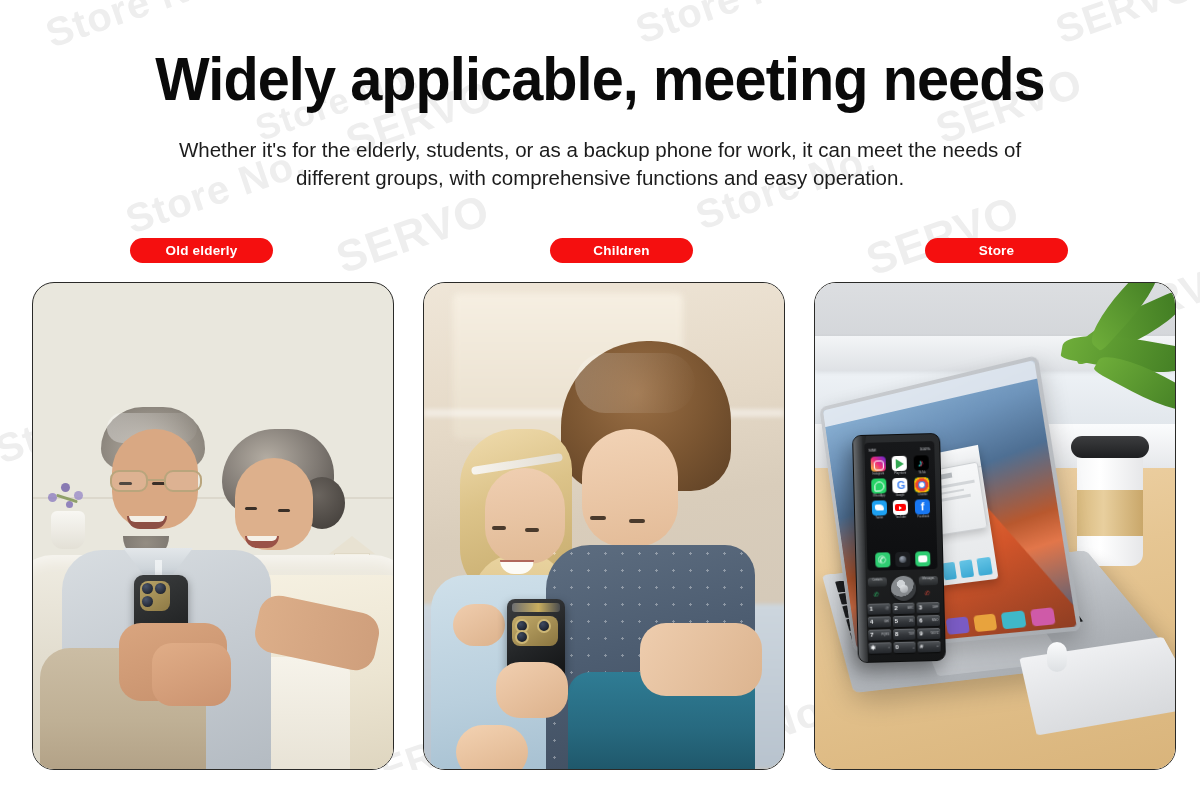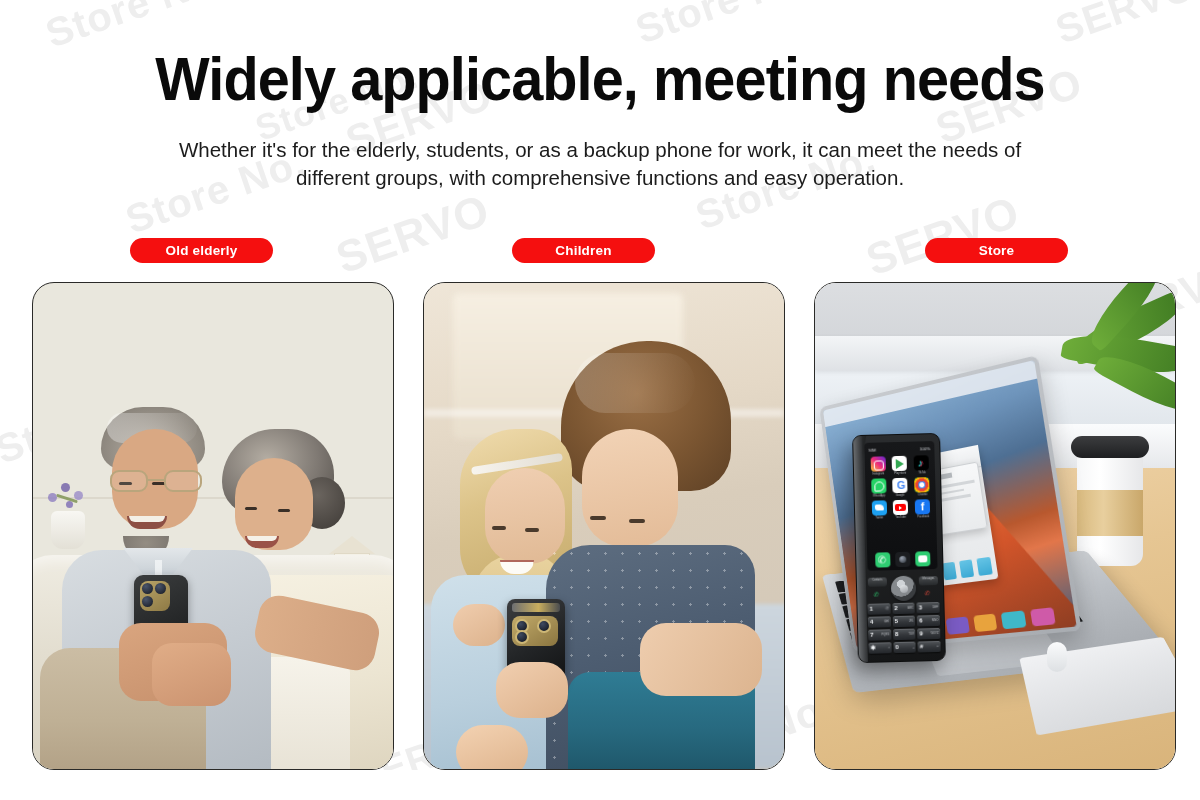--- a/index.html
+++ b/index.html
@@ -57,21 +57,21 @@
     width:143px; height:25px;
     border-radius:13px;
     background:#f50f0f;
     color:#ffffff;
     font-size:13.5px;
     font-weight:700;
     display:flex; align-items:center; justify-content:center;
     letter-spacing:0.2px;
   }
   .badge.b0{ left:130px; }
-  .badge.b1{ left:512px; }
+  .badge.b1{ left:550px; }
   .badge.b2{ left:925px; }
 
   
   #panels{ position:absolute; top:282px; left:32px; width:1148px; height:488px; }
   .panel{
     position:absolute; top:0; width:362px; height:488px;
     border-radius:22px; overflow:hidden;
     border:1px solid #2a2a28;
     background:#e9e7dd;
   }

